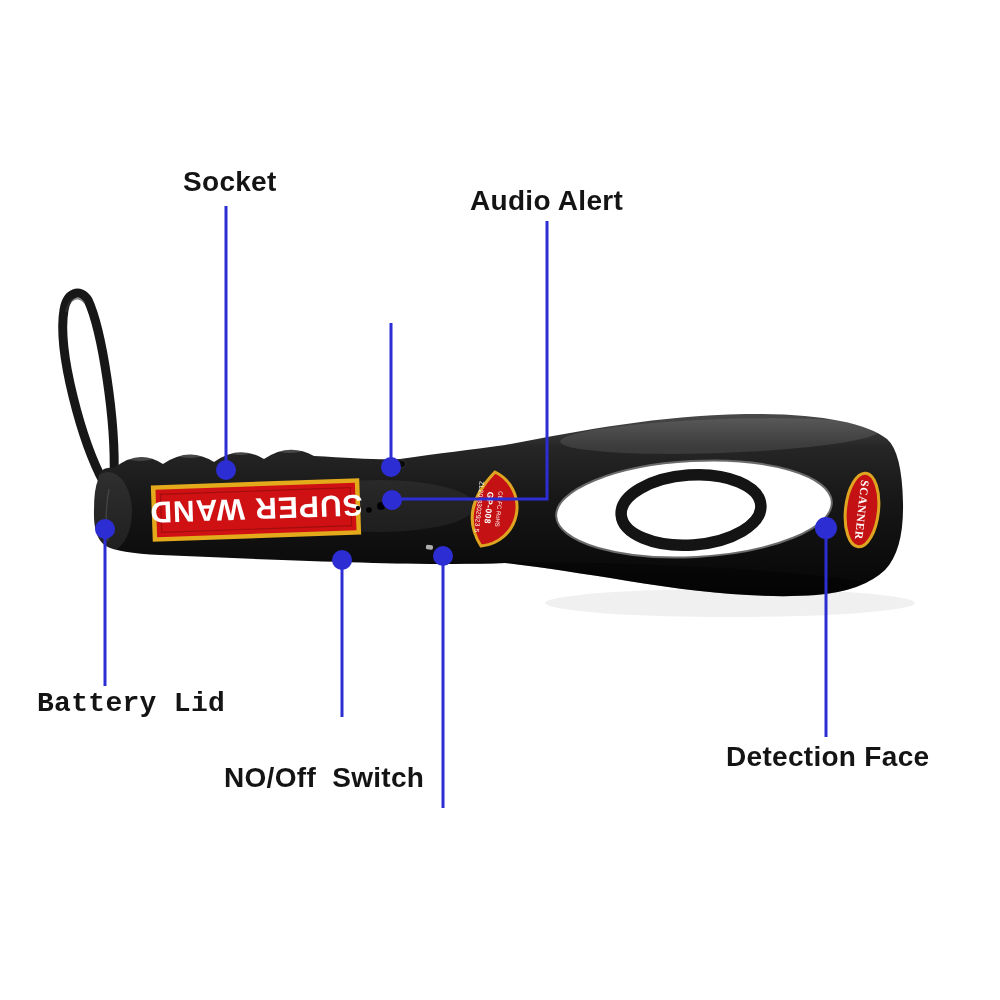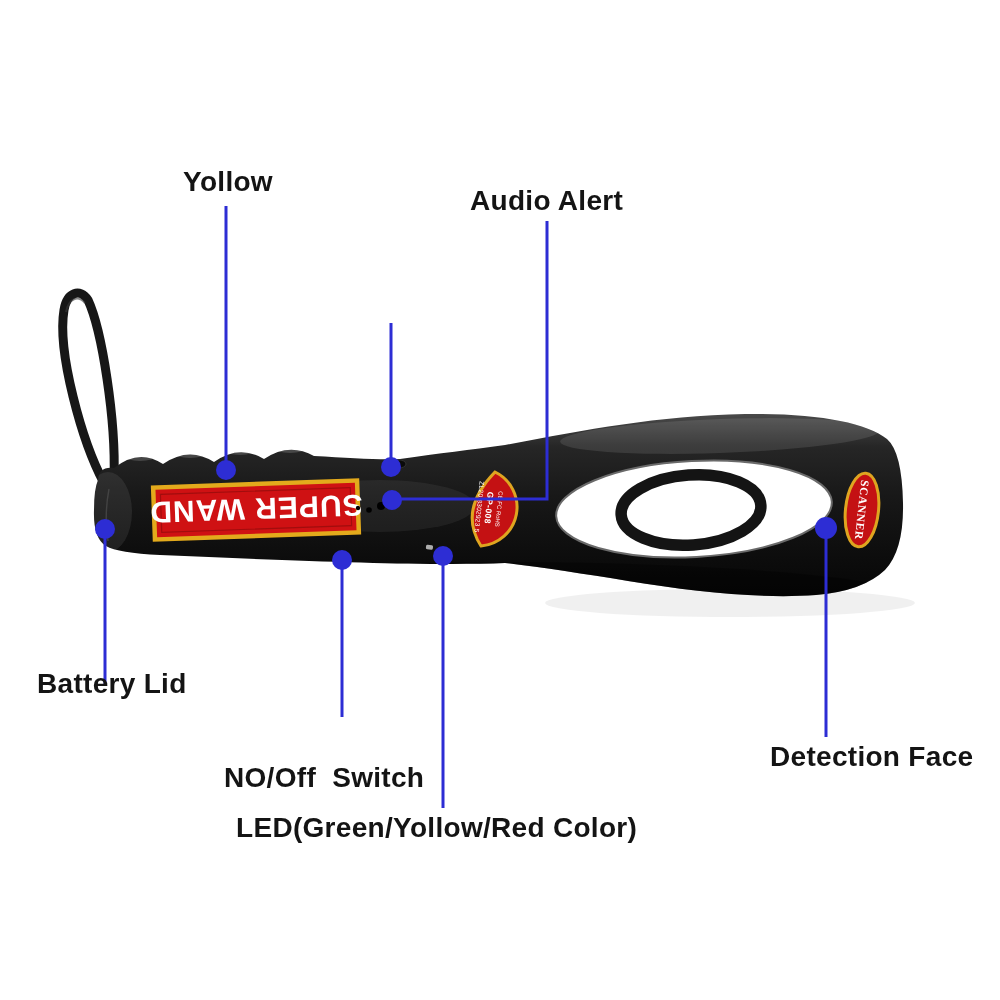--- a/index.html
+++ b/index.html
@@ -8,24 +8,24 @@
     overflow:hidden;font-family:"Liberation Sans",sans-serif;
   }
   .stage svg{position:absolute;left:0;top:0;}
   .callout-label{
     position:absolute;color:#141414;font-weight:700;font-size:28px;
     line-height:33px;letter-spacing:.3px;white-space:pre;
   }
   #lbl-handle{left:183px;top:165px;}
   #lbl-audio{left:470px;top:184px;}
   #lbl-rbs{left:285px;top:249px;}
-  #lbl-battery-lid{left:37px;top:667px;}
+  #lbl-battery-lid{left:37px;top:687px;font-family:Liberation Mono, monospace;}
   #lbl-no-off{left:224px;top:761px;}
   #lbl-led{left:236px;top:811px;}
-  #lbl-detection{left:726px;top:740px;margin-left:44px;}
+  #lbl-detection{left:726px;top:740px;}
 </style>
 </head>
 <body>
 
 <div class="stage">
 
   <svg width="1000" height="1000" viewBox="0 0 1000 1000">
     <defs>
       <linearGradient id="bodyGrad" x1="0" y1="0" x2="0" y2="1">
         <stop offset="0" stop-color="#4a4a4a"></stop>
@@ -130,26 +130,25 @@
       <circle cx="226" cy="470" r="10"></circle>
       <circle cx="391" cy="467" r="10"></circle>
       <circle cx="392" cy="500" r="10"></circle>
       <circle cx="105" cy="529" r="10"></circle>
       <circle cx="342" cy="560" r="10"></circle>
       <circle cx="443" cy="556" r="10"></circle>
       <circle cx="826" cy="528" r="11"></circle>
     </g>
   </svg>
 
-  <div class="callout-label" id="lbl-handle">Yollow</div>
+  <div class="callout-label" id="lbl-handle">Socket</div>
 
   <div class="callout-label" id="lbl-audio">Audio Alert</div>
 
   <div class="callout-label" id="lbl-rbs"><br></div>
 
   <div class="callout-label" id="lbl-battery-lid">Battery Lid</div>
 
   <div class="callout-label" id="lbl-no-off">NO/Off  Switch</div>
 
-  <div class="callout-label" id="lbl-led">LED(Green/Yollow/Red Color)</div>
 
   <div class="callout-label" id="lbl-detection">Detection Face</div>
 </div>
 
 </body></html>

